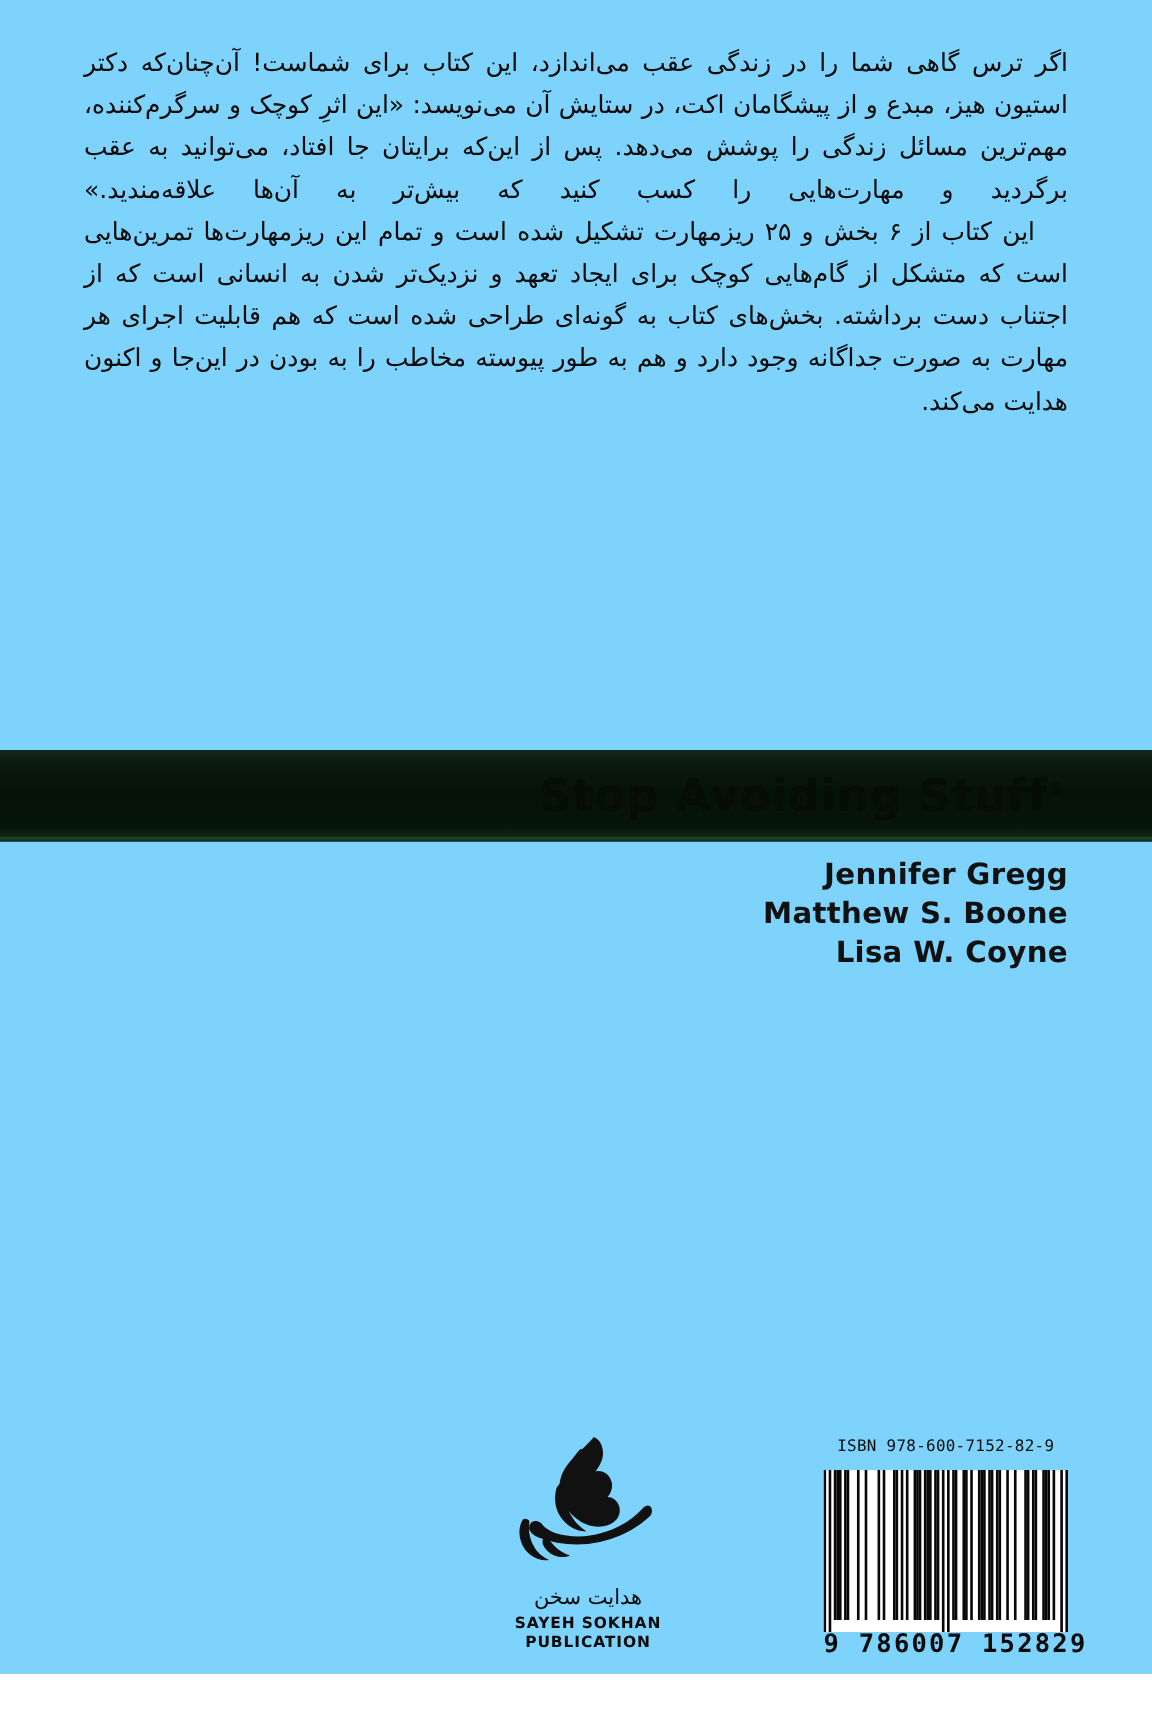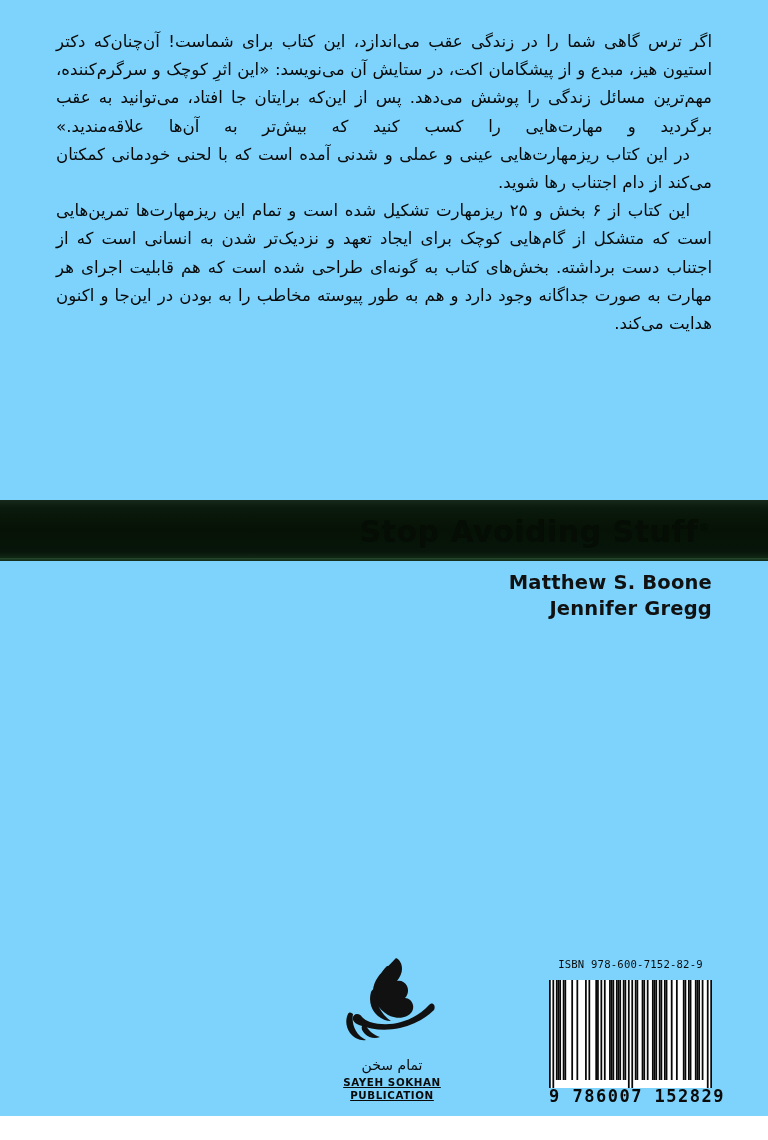--- a/index.html
+++ b/index.html
@@ -132,21 +132,20 @@
   .publisher .en-name {
     display: block;
     margin-top: 2px;
     direction: ltr;
     font-family: "DejaVu Sans", "Liberation Sans", sans-serif;
     font-weight: bold;
     font-size: 10.3px;
     line-height: 13px;
     letter-spacing: .6px;
     color: #0a0a0a;
-    text-decoration: underline;
   }
   .publisher .en-name span { display: block; }
 
   
   .barcode-block {
     position: absolute;
     left: 549px;
     top: 958px;
     width: 163px;
     direction: ltr;
@@ -178,52 +177,52 @@
     margin-top: -2px;
   }
 </style>
 </head>
 <body>
 
 <div id="page">
 
   <div class="blurb">
     <p>اگر ترس گاهی شما را در زندگی عقب می‌اندازد، این کتاب برای شماست! آن‌چنان‌که دکتر استیون هیز، مبدع و از پیشگامان اکت، در ستایش آن می‌نویسد: «این اثرِ کوچک و سرگرم‌کننده، مهم‌ترین مسائل زندگی را پوشش می‌دهد. پس از این‌که برایتان جا افتاد، می‌توانید به عقب برگردید و مهارت‌هایی را کسب کنید که بیش‌تر به آن‌ها علاقه‌مندید.»</p>
-    <p class="last-free">در این کتاب ریزمهارت‌هایی عینی و عملی و شدنی آمده است که با لحنی خودمانی کمکتان می‌کند از دام اجتناب رها شوید.</p>
     <p class="last-free">این کتاب از ۶ بخش و ۲۵ ریزمهارت تشکیل شده است و تمام این ریزمهارت‌ها تمرین‌هایی است که متشکل از گام‌هایی کوچک برای ایجاد تعهد و نزدیک‌تر شدن به انسانی است که از اجتناب دست برداشته. بخش‌های کتاب به گونه‌ای طراحی شده است که هم قابلیت اجرای هر مهارت به صورت جداگانه وجود دارد و هم به طور پیوسته مخاطب را به بودن در این‌جا و اکنون هدایت می‌کند.</p>
   </div>
 
   <div class="band">
     <div class="band-title">
       <span>Stop Avoiding Stuff</span><sup>®</sup>
     </div>
   </div>
 
   <div class="authors">
+    <div>Jennifer Gregg</div>
     <div>Matthew S. Boone</div>
-    <div>Jennifer Gregg</div>
+    <div>Lisa W. Coyne</div>
   </div>
 
   <div class="publisher">
     <svg class="mark" viewBox="0 0 132 104" aria-hidden="true">
       <g fill="#111111">
 
         <path d="M70 6 c4 2 6 6 6 11 c0 4 -2 8 -5 12 c4 -1 8 1 10 5 c2 4 1 9 -2 12 c4 0 7 3 8 7 c1 5 -2 9 -6 11
                  c-6 3 -13 2 -19 -1 c-5 -3 -9 -7 -12 -12 c-2 -4 -3 -8 -3 -12 c0 -5 2 -10 5 -14 c4 -6 11 -11 18 -19 z"></path>
         <path d="M66 14 c-3 5 -5 11 -5 17 c0 8 3 16 8 22 c3 4 7 7 11 9 c-6 1 -12 -1 -17 -5 c-6 -5 -10 -12 -11 -20
                  c-1 -9 3 -17 9 -23 z"></path>
         <path d="M52 34 c-2 6 -2 12 0 18 c2 7 7 13 13 17 c-6 0 -12 -3 -16 -8 c-5 -6 -6 -14 -4 -21 c1 -2 3 -4 7 -6 z"></path>
 
         <path d="M108 58 c-9 9 -21 15 -34 18 c-14 3 -28 2 -41 -3 c-3 -1 -5 -3 -6 -5 c-1 -3 1 -6 4 -6 c2 0 4 1 5 3
                  c2 2 5 4 8 5 c10 3 21 3 31 0 c11 -3 21 -9 28 -17 c1 -1 3 -2 4 -1 c2 1 2 4 1 6 z"></path>
         <path d="M27 62 c-1 6 0 12 3 17 c2 4 6 7 10 9 c-6 1 -12 -2 -16 -7 c-4 -6 -5 -13 -2 -19 c1 -2 3 -2 5 0 z"></path>
         <path d="M40 74 c3 5 8 9 14 11 c-5 2 -11 1 -15 -3 c-3 -3 -4 -6 -3 -8 c1 -1 3 -1 4 0 z"></path>
       </g>
     </svg>
-    <span class="fa-name">تمام سخن</span>
+    <span class="fa-name">هدایت سخن</span>
     <span class="en-name">
       <span>SAYEH SOKHAN</span>
       <span>PUBLICATION</span>
     </span>
   </div>
 
   <div class="barcode-block">
     <span class="isbn-text">ISBN 978-600-7152-82-9</span>
     <svg class="barcode" viewBox="0 0 163 108" preserveAspectRatio="none" aria-hidden="true">
       <rect x="0" y="0" width="163" height="108" fill="#ffffff"></rect>

